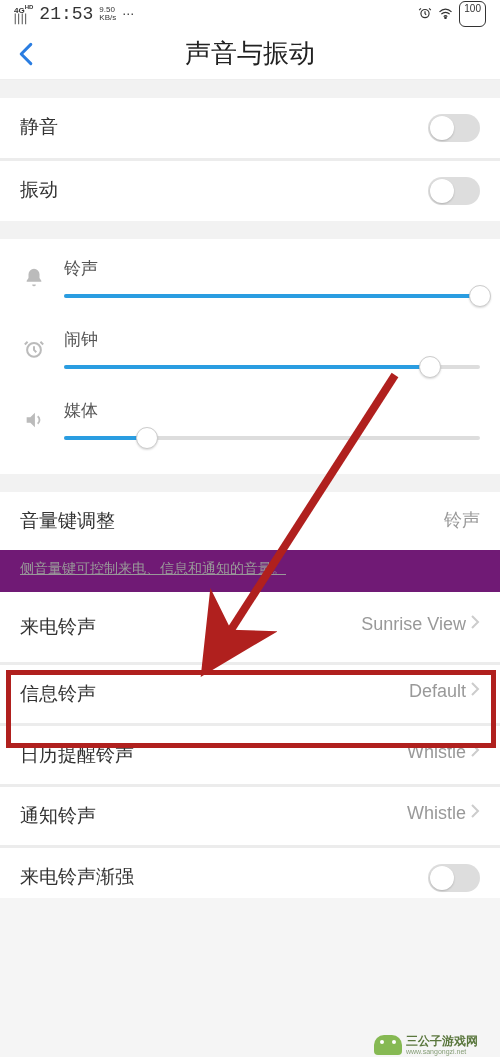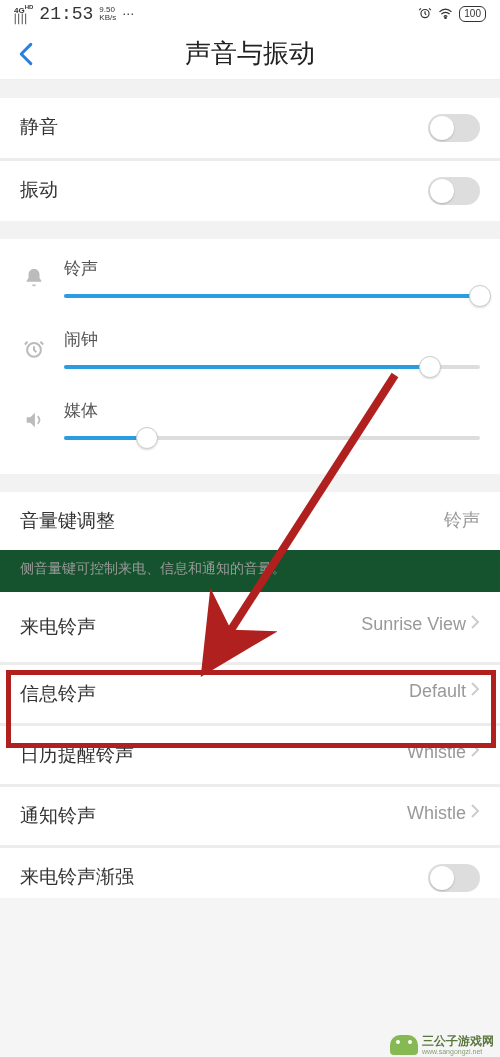--- a/index.html
+++ b/index.html
@@ -28,21 +28,21 @@
     .status-time { font-size: 18px; font-weight: 400; font-family: Liberation Mono, monospace; }
     .status-kb { font-size: 8px; line-height: 1; }
     .status-dots { font-size: 12px; letter-spacing: 1px; }
     .status-right { display: flex; align-items: center; gap: 6px; }
     .battery-pill {
       border: 1px solid #333;
       border-radius: 6px;
       padding: 0 4px;
       font-size: 10px;
       line-height: 13px;
-      height: 16px;
+      height: 26px;
     }
     
     .header {
       height: 52px;
       background: #fff;
       display: flex;
       align-items: center;
       justify-content: center;
       position: relative;
       border-bottom: 1px solid #eee;
@@ -98,41 +98,42 @@
     }
     .slider-fill {
       position: absolute; top: 10px; left: 0; height: 4px; background: #2a9de1; border-radius: 2px;
     }
     .slider-thumb {
       position: absolute; top: 1px; width: 22px; height: 22px; border-radius: 50%; background: #fff;
       border: 1px solid #ccc; box-shadow: 0 1px 2px rgba(0,0,0,0.15); transform: translateX(-50%);
     }
     
     .hint {
-      background: #14532d;
+      background: #701a75;
       font-size: 14px;
       color: #999;
       padding: 10px 20px 14px 20px;
+      text-decoration: underline;
     }
     
     .highlight-box {
       position: absolute;
       border: 5px solid #b0201e;
       pointer-events: none;
       left: 6px;
       right: 4px;
       top: 670px;
       height: 78px;
     }
     
     .arrow-svg { position: absolute; left: 0; top: 0; pointer-events: none; }
     
     .watermark {
       position: absolute;
-      right: 6px;
+      right: 22px;
       bottom: 2px;
       display: flex;
       align-items: center;
       gap: 4px;
       font-size: 10px;
       color: #6a8a3a;
       opacity: 0.9;
     }
     .wm-logo {
       width: 28px; height: 20px; background: #7bb342; border-radius: 10px 10px 4px 4px;

